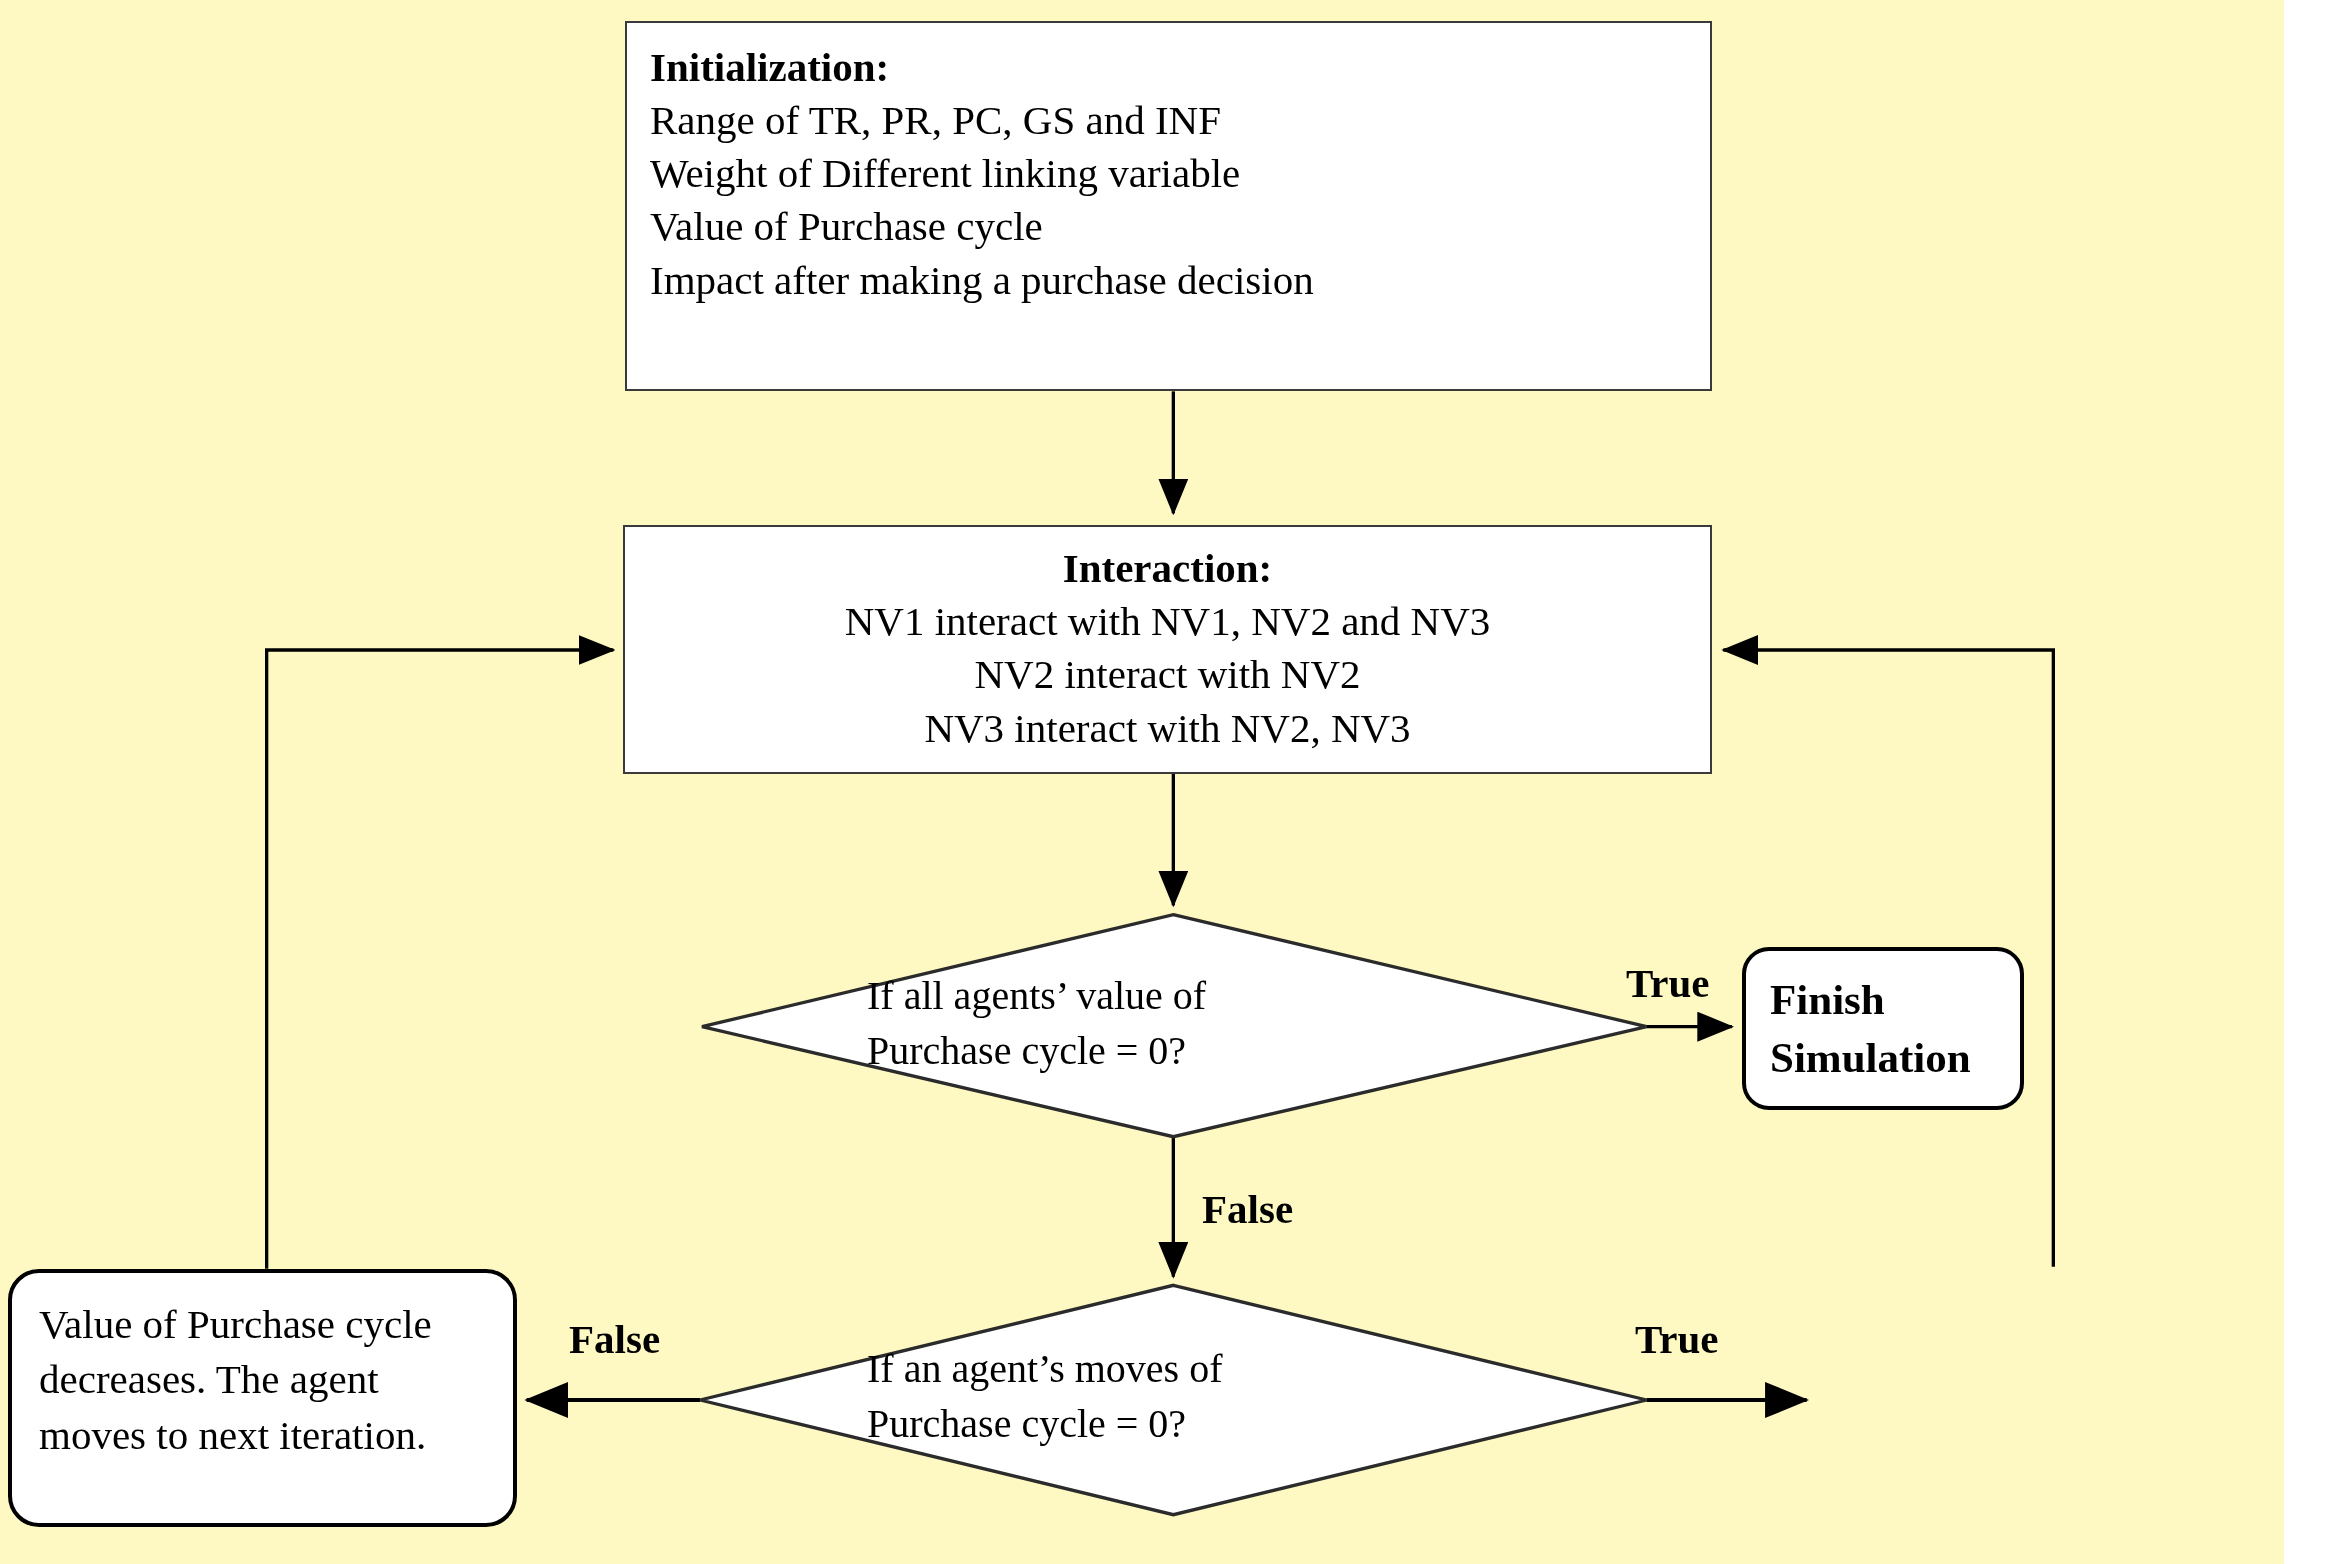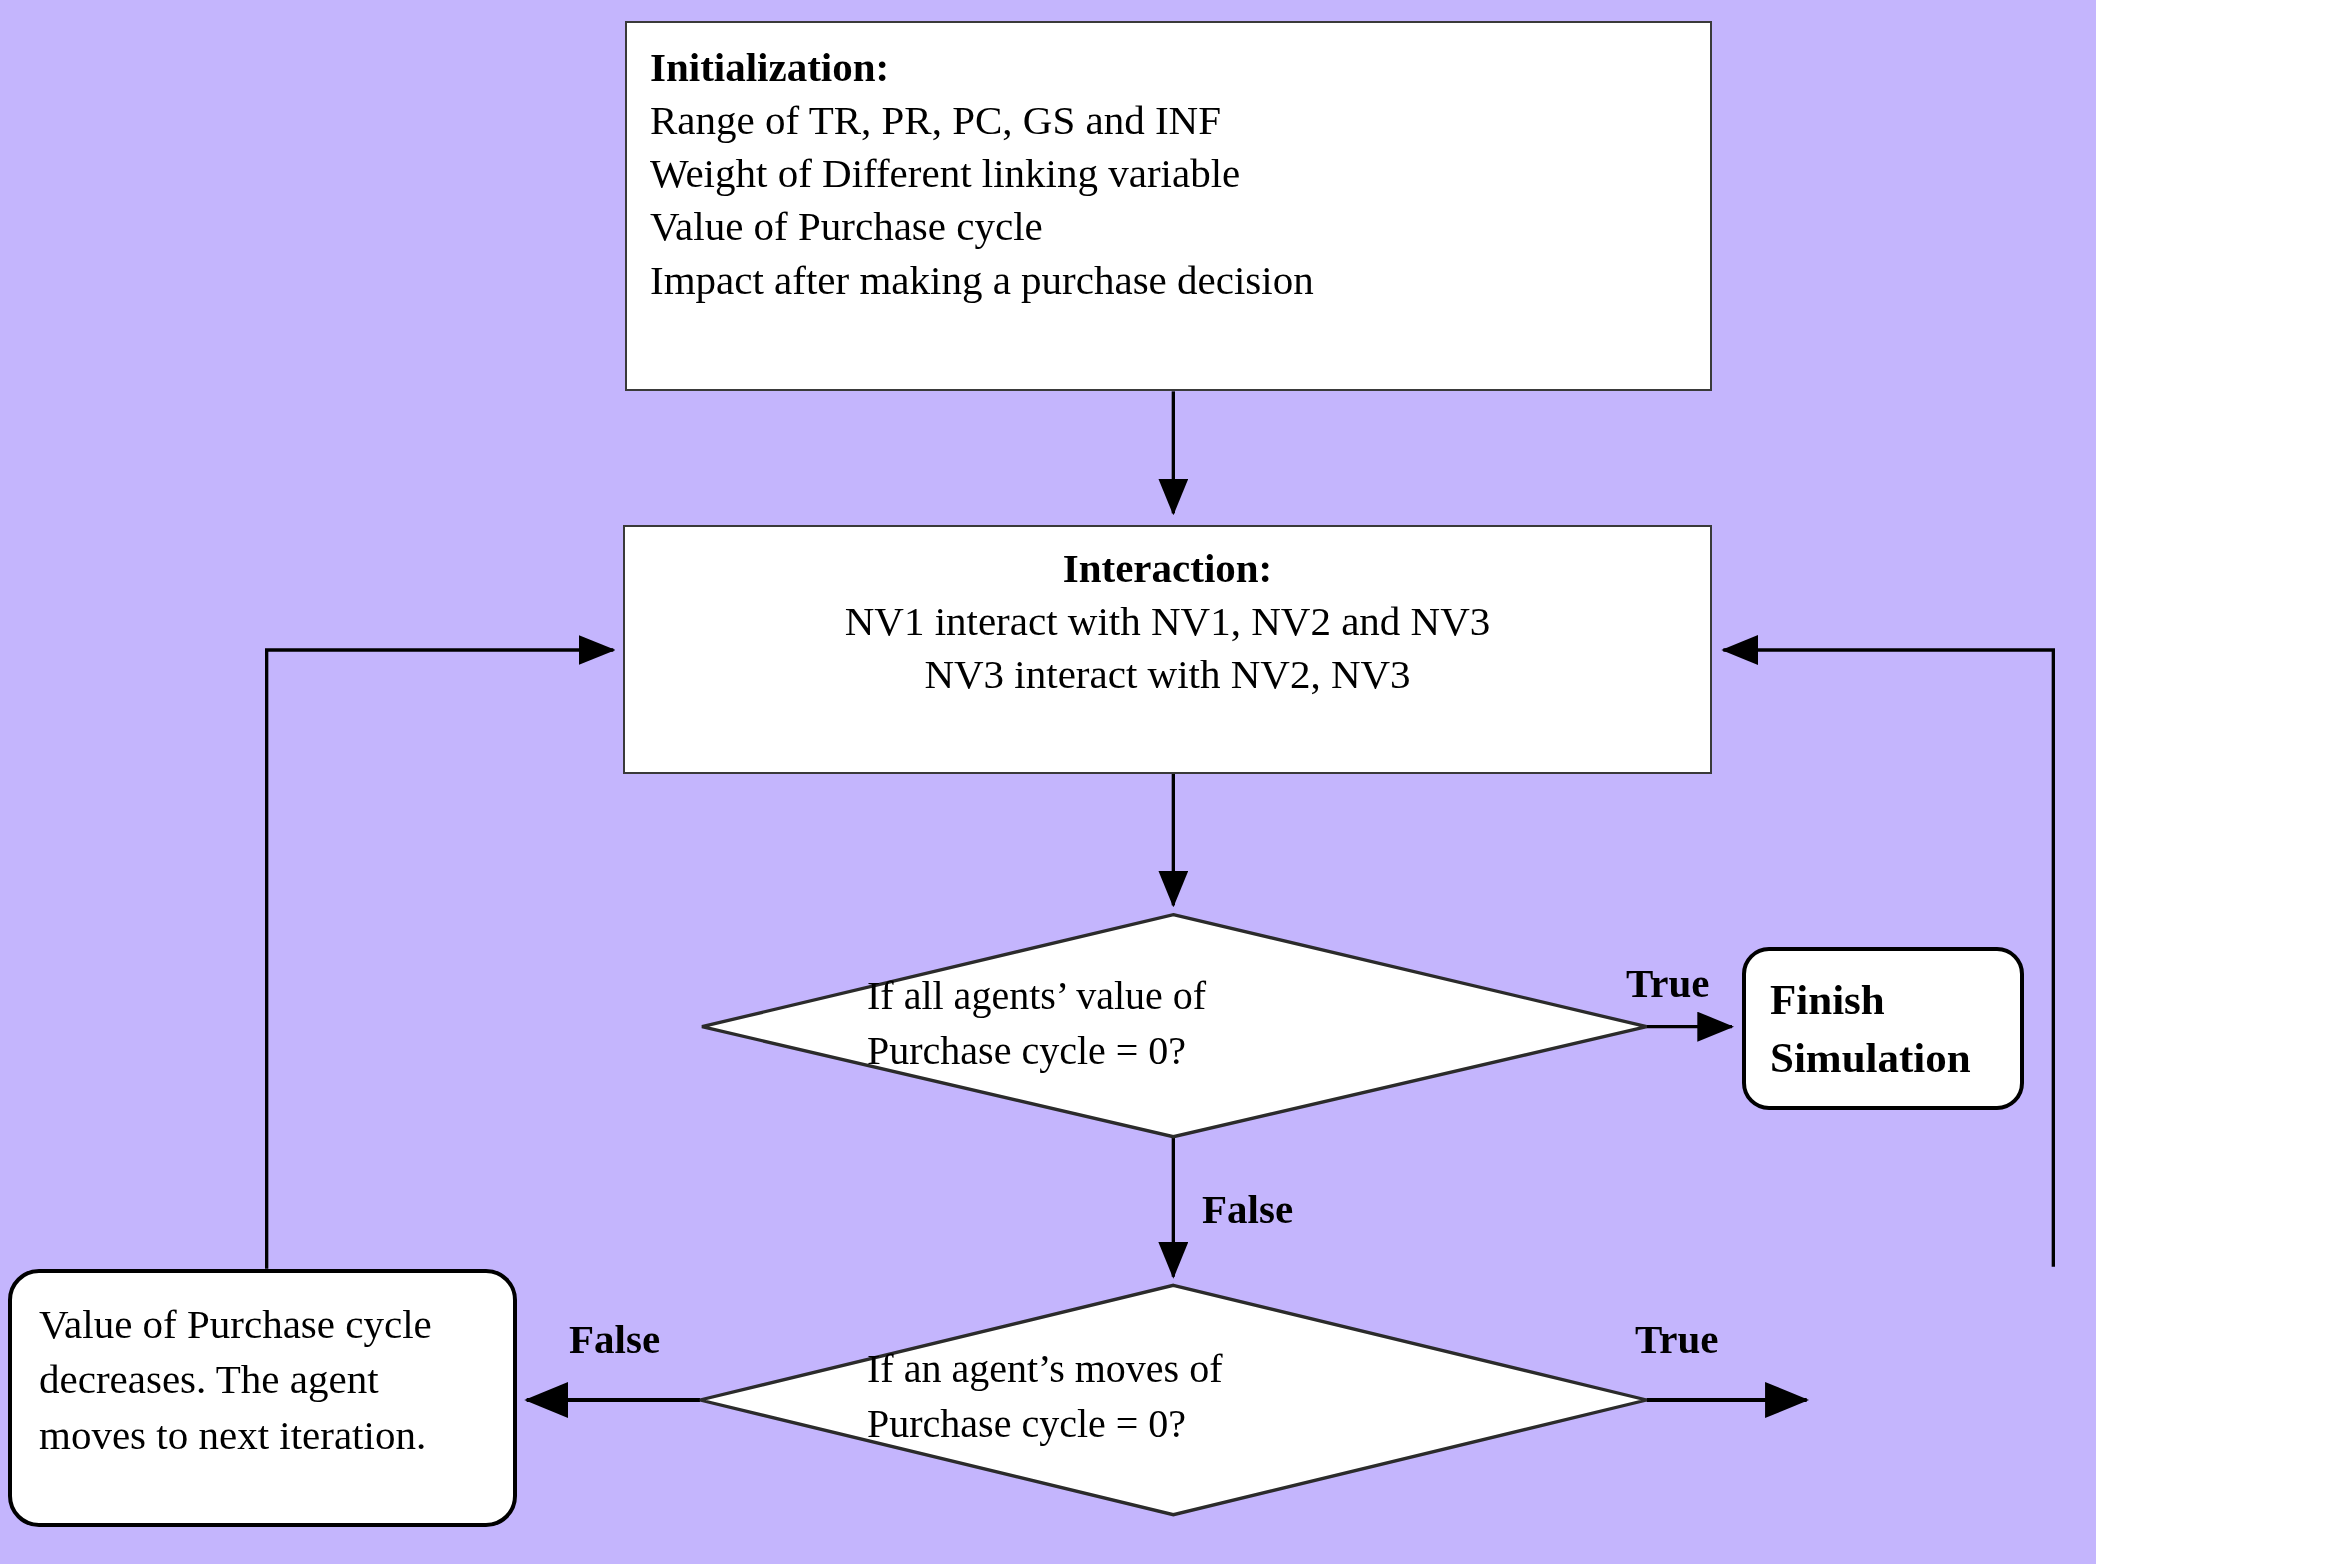--- a/index.html
+++ b/index.html
@@ -3,23 +3,23 @@
 <meta charset="utf-8">
 <title>Simulation Flowchart</title>
 <style>
   html, body {
     margin: 0;
     padding: 0;
     background: #ffffff;
   }
   #stage {
     position: relative;
-    width: 2096px;
+    width: 2284px;
     height: 1564px;
-    background: #c4b5fd;
+    background: #fef9c3;
     font-family: "Liberation Serif", "DejaVu Serif", serif;
     overflow: hidden;
   }
   svg.edges {
     position: absolute;
     left: 0;
     top: 0;
     width: 2330px;
     height: 1564px;
     pointer-events: none;
@@ -139,20 +139,21 @@
       <div class="line">Weight of Different linking variable</div>
       <div class="line">Value of Purchase cycle</div>
       <div class="line">Impact after making a purchase decision</div>
     </div>
   </div>
 
   <div class="node rect-node" style="left:623px; top:525px; width:1089px; height:249px;">
     <div class="node-body" style="padding-top:14.7px;text-align:center;">
       <div class="line bold">Interaction:</div>
       <div class="line">NV1 interact with NV1, NV2 and NV3</div>
+      <div class="line">NV2 interact with NV2</div>
       <div class="line">NV3 interact with NV2, NV3</div>
     </div>
   </div>
 
   <div class="diamond-label" style="left:867px; top:968px; width:613px;">
     <div>If all agents’ value of</div>
     <div>Purchase cycle = 0?</div>
   </div>
 
   <div class="diamond-label" style="left:867px; top:1341px; width:613px;">

